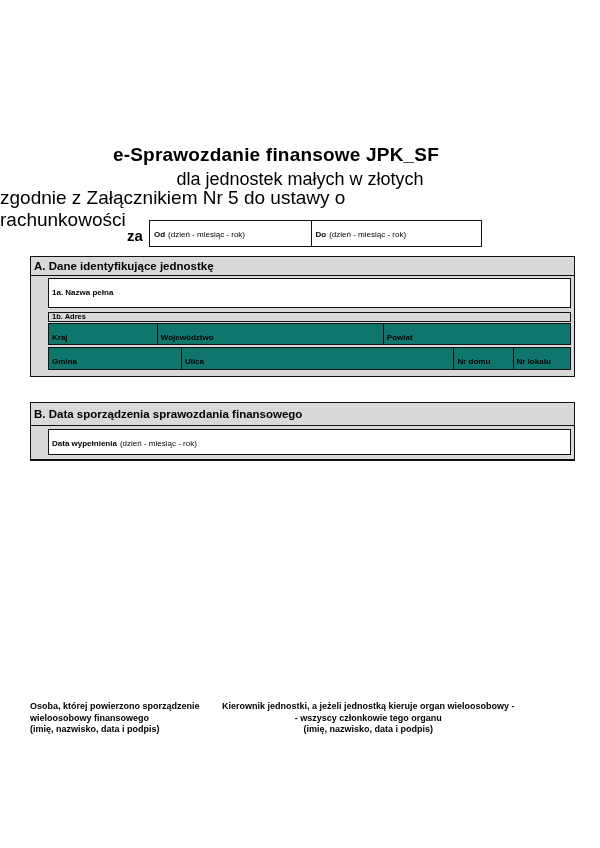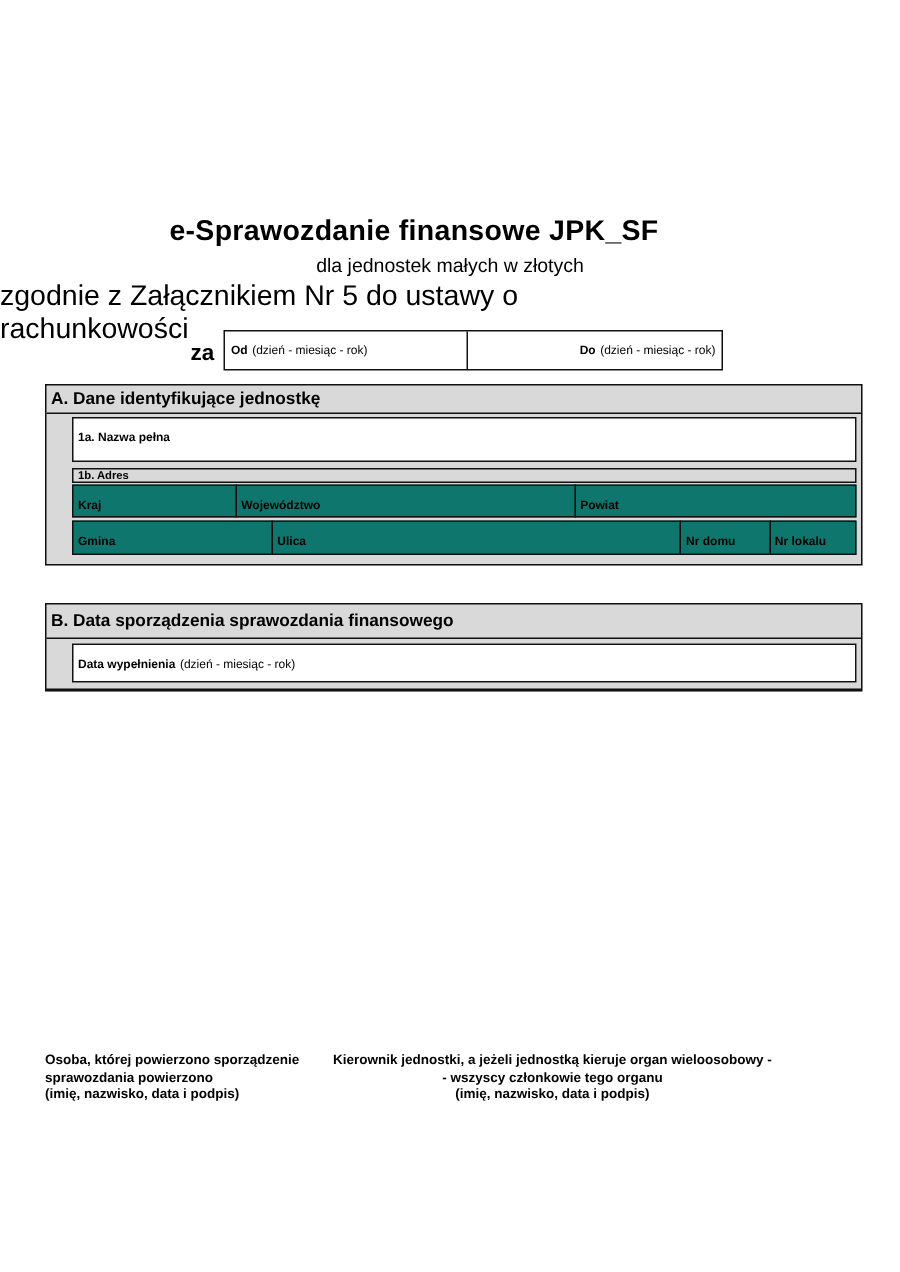--- a/index.html
+++ b/index.html
@@ -16,31 +16,31 @@
   .nip-cell { box-sizing:border-box; padding:2px 4px; }
   .nip-cell-1 { height:26px; border-bottom:1px solid #3f3f3f; }
   .nip-cell-2 { height:21px; }
   .flabel { font-size:8px; font-weight:bold; line-height:9px; }
 
   
   .title-main {
     position:absolute; top:144px; left:0; width:552px; text-align:center;
     font-size:19px; font-weight:bold; letter-spacing:0.2px;
   }
-  .title-sub1 { position:absolute; top:169px; left:0; width:600px; text-align:center; font-size:13px; }
+  .title-sub1 { position:absolute; top:169px; left:0; width:600px; text-align:center; font-size:18px; }
   .title-sub2 { position:absolute; top:187px; left:0; width:476px; font-size:19px; }
 
   
   .za-label { position:absolute; left:127px; top:227px; font-size:15px; font-weight:bold; }
   .date-box {
     position:absolute; left:149px; top:220px; width:331px; height:25px;
     border:1px solid var(--line,#111); display:flex; background:#fff;
   }
   .date-cell { flex:0 0 48.5%; box-sizing:border-box; padding:2px 4px; }
-  .date-cell-right { flex:1 1 auto; border-left:1px solid var(--line,#111);text-align:right; }
+  .date-cell-right { flex:1 1 auto; border-left:1px solid var(--line,#111); }
   .hint { font-size:8px; font-weight:normal; margin-left:3px; }
   .flabel-b { font-size:8px; font-weight:bold; }
 
   
   .section {
     position:absolute; left:30px; width:543px;
     background:var(--section-header-bg,#d9d9d9); border:1px solid var(--line,#111);
   }
   #section-a { top:256px; }
   #section-b { top:402px; border-bottom:2px solid var(--line,#111); }
@@ -137,21 +137,21 @@
     <div class="sec-header">B. Data sporządzenia sprawozdania finansowego</div>
     <div class="sec-content">
       <div class="box date-fill-box">
         <span class="flabel-b">Data wypełnienia</span><span class="hint">(dzień - miesiąc - rok)</span>
       </div>
     </div>
   </div>
 
   <div class="footer-block footer-left">
     <div>Osoba, której powierzono sporządzenie</div>
-    <div>sprawozdania powierzono</div>
+    <div>wieloosobowy finansowego</div>
     <div>(imię, nazwisko, data i podpis)</div>
   </div>
   <div class="footer-block footer-right">
     <div>Kierownik jednostki, a jeżeli jednostką kieruje organ wieloosobowy -</div>
     <div>- wszyscy członkowie tego organu</div>
     <div>(imię, nazwisko, data i podpis)</div>
   </div>
 
 </div>
 

